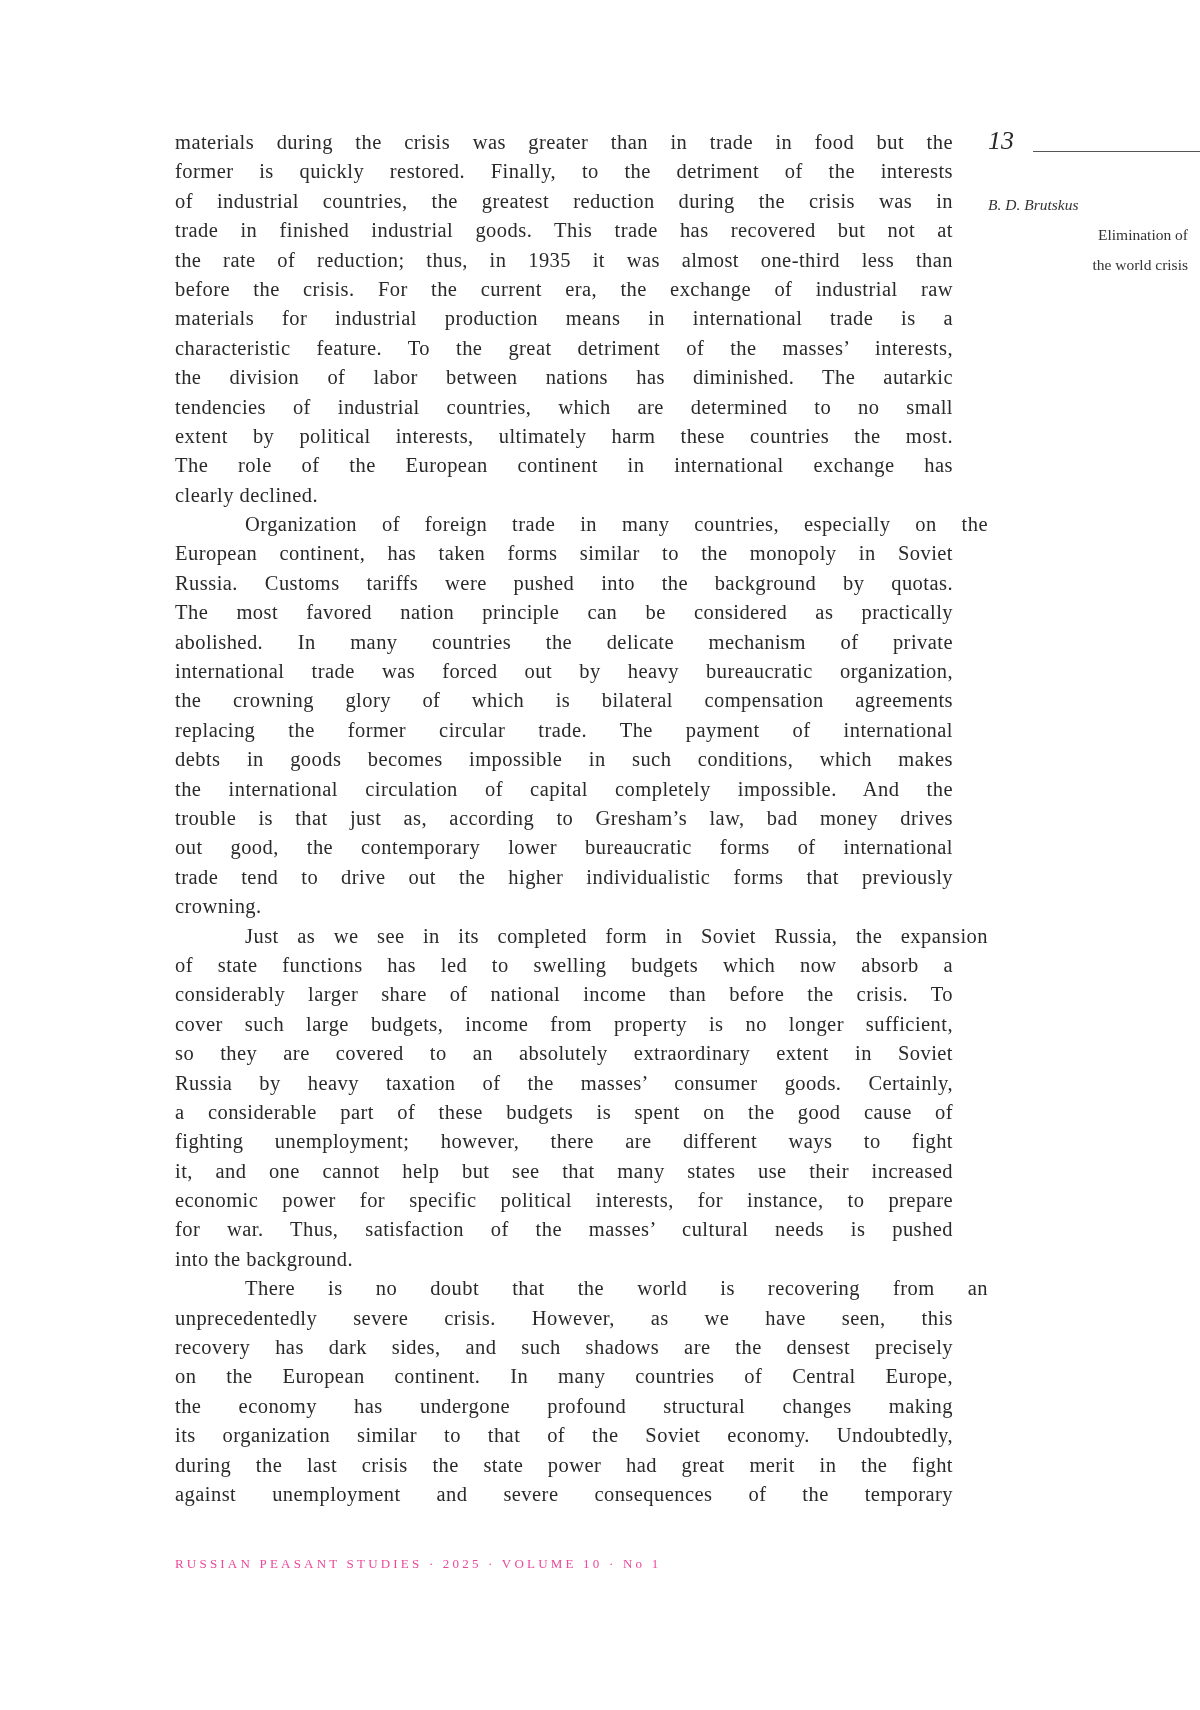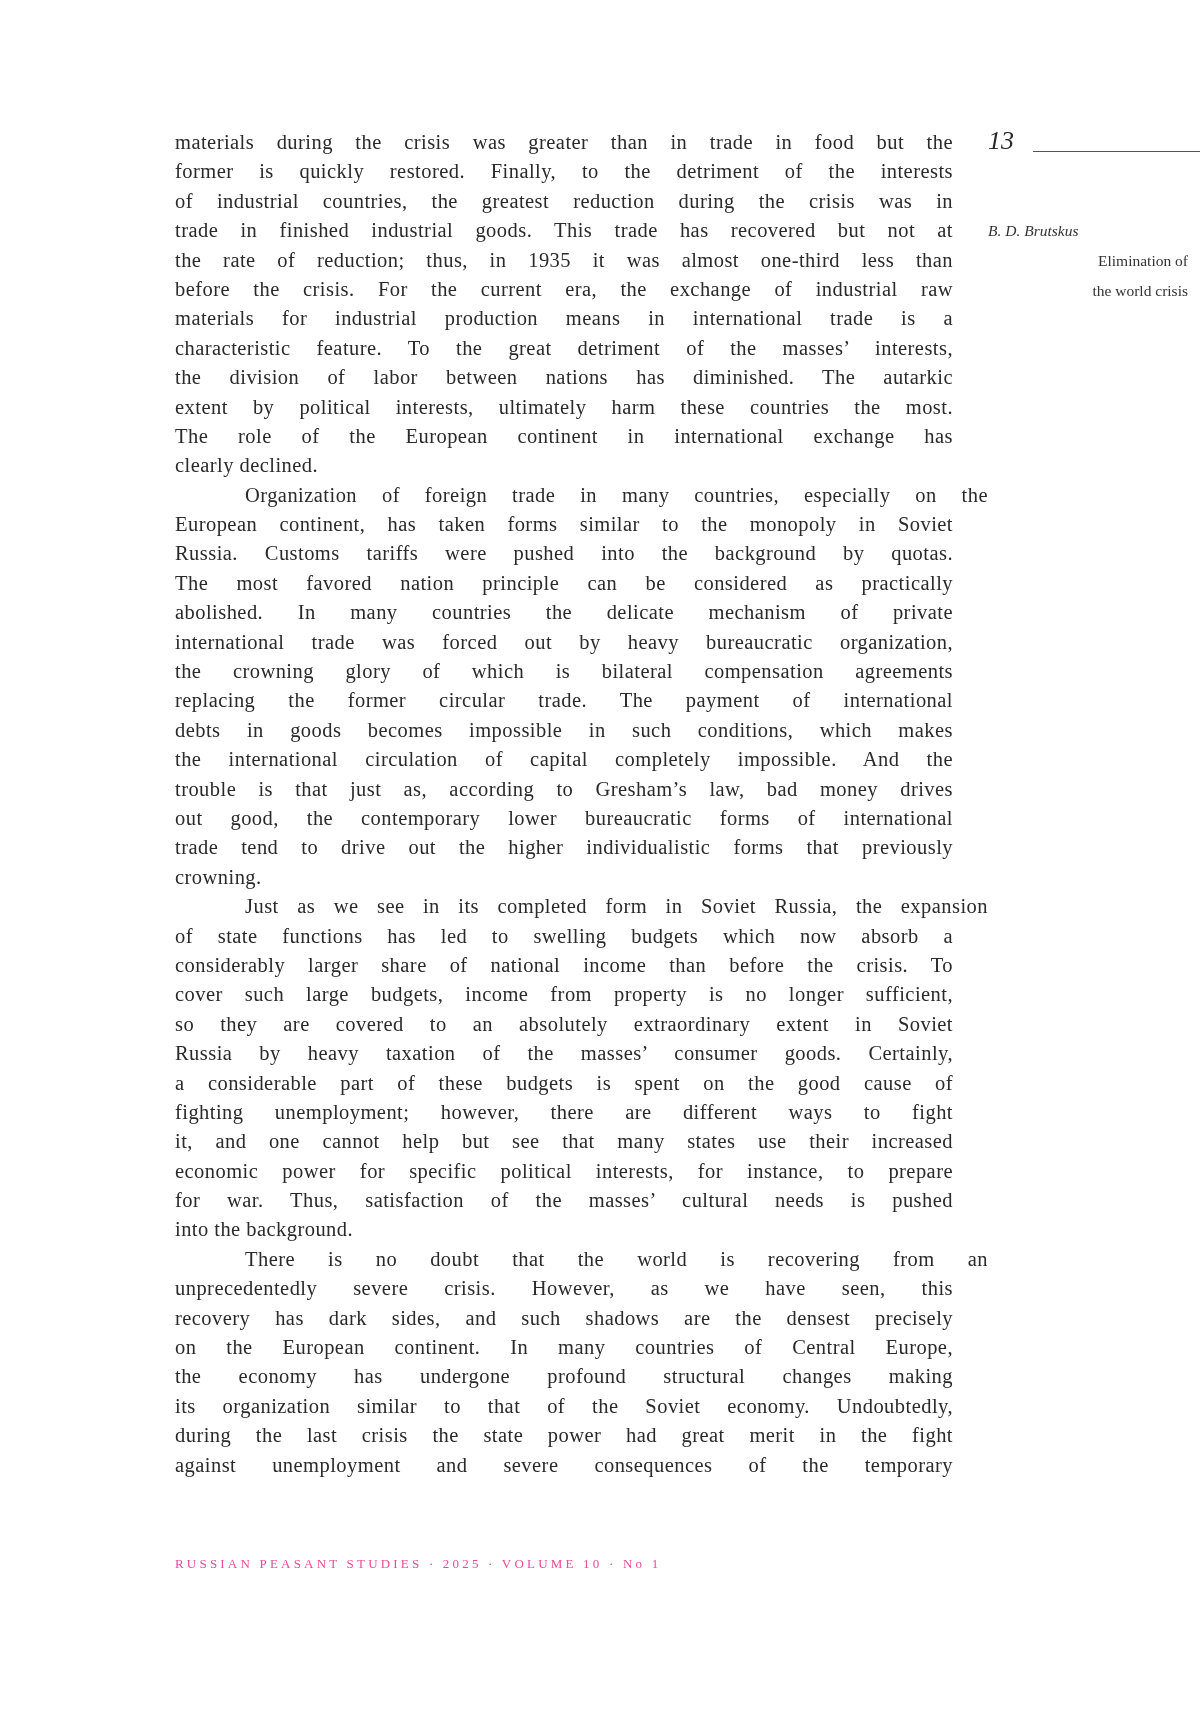--- a/index.html
+++ b/index.html
@@ -72,21 +72,20 @@
       left: 988px;
       top: 190px;
       width: 200px;
       font-family: "Liberation Serif", "DejaVu Serif", serif;
       font-size: 15.5px;
       color: #333333;
     }
     .sidebar .author {
       font-style: italic;
       line-height: 30px;
-      margin-top: 26px;
     }
     .sidebar .title-line {
       line-height: 30px;
       text-align: right;
     }
     .footer {
       position: absolute;
       left: 175px;
       top: 1556px;
       font-family: "Liberation Serif", "DejaVu Serif", serif;
@@ -111,20 +110,21 @@
 <div class="body-text" id="article-body">
     <div class="line"><span class="line-inner">materials during the crisis was greater than in trade in food but the</span></div>
     <div class="line"><span class="line-inner">former is quickly restored. Finally, to the detriment of the interests</span></div>
     <div class="line"><span class="line-inner">of industrial countries, the greatest reduction during the crisis was in</span></div>
     <div class="line"><span class="line-inner">trade in finished industrial goods. This trade has recovered but not at</span></div>
     <div class="line"><span class="line-inner">the rate of reduction; thus, in 1935 it was almost one-third less than</span></div>
     <div class="line"><span class="line-inner">before the crisis. For the current era, the exchange of industrial raw</span></div>
     <div class="line"><span class="line-inner">materials for industrial production means in international trade is a</span></div>
     <div class="line"><span class="line-inner">characteristic feature. To the great detriment of the masses’ interests,</span></div>
     <div class="line"><span class="line-inner">the division of labor between nations has diminished. The autarkic</span></div>
+    <div class="line"><span class="line-inner">tendencies of industrial countries, which are determined to no small</span></div>
     <div class="line"><span class="line-inner">extent by political interests, ultimately harm these countries the most.</span></div>
     <div class="line"><span class="line-inner">The role of the European continent in international exchange has</span></div>
     <div class="line last"><span class="line-inner">clearly declined.</span></div>
     <div class="line indent"><span class="line-inner">Organization of foreign trade in many countries, especially on the</span></div>
     <div class="line"><span class="line-inner">European continent, has taken forms similar to the monopoly in Soviet</span></div>
     <div class="line"><span class="line-inner">Russia. Customs tariffs were pushed into the background by quotas.</span></div>
     <div class="line"><span class="line-inner">The most favored nation principle can be considered as practically</span></div>
     <div class="line"><span class="line-inner">abolished. In many countries the delicate mechanism of private</span></div>
     <div class="line"><span class="line-inner">international trade was forced out by heavy bureaucratic organization,</span></div>
     <div class="line"><span class="line-inner">the crowning glory of which is bilateral compensation agreements</span></div>

